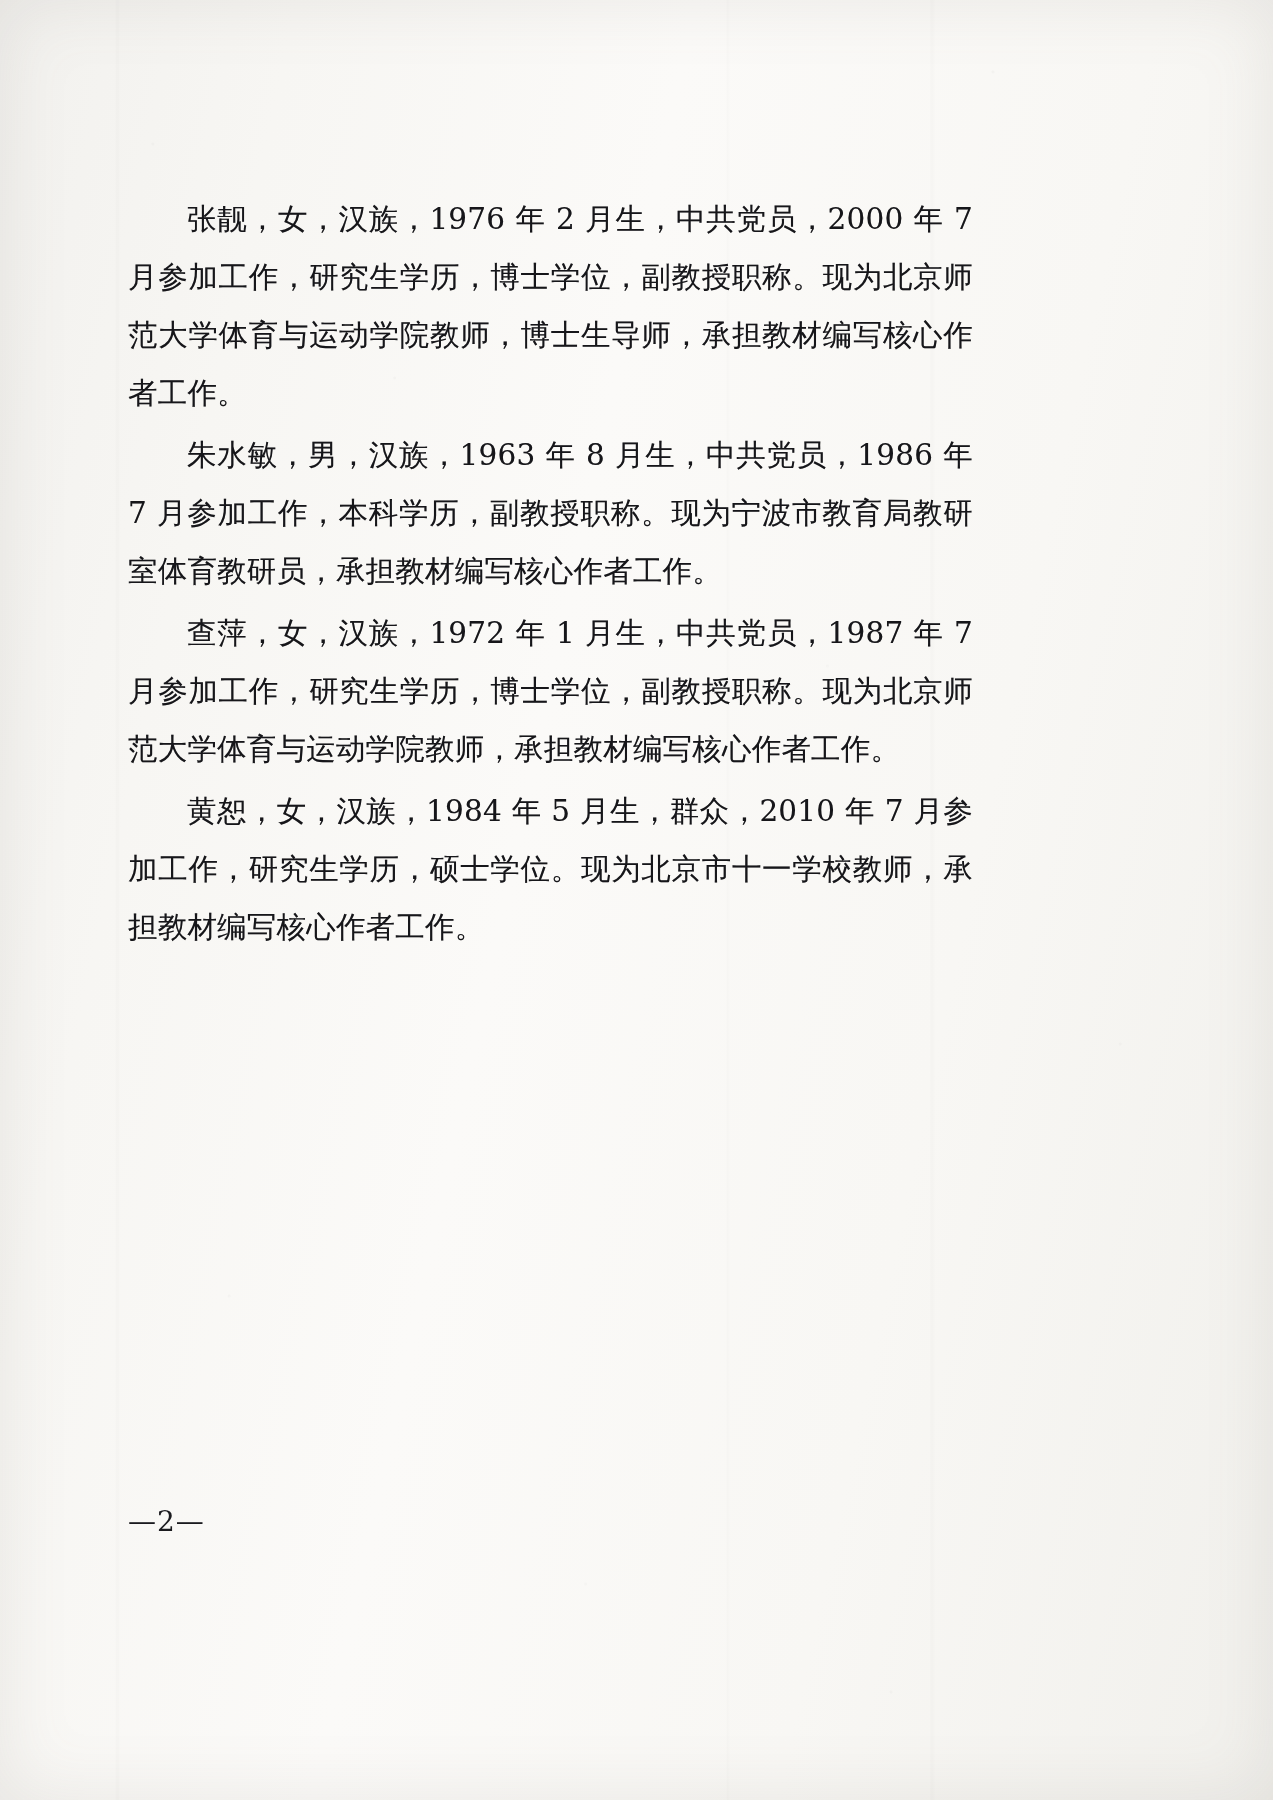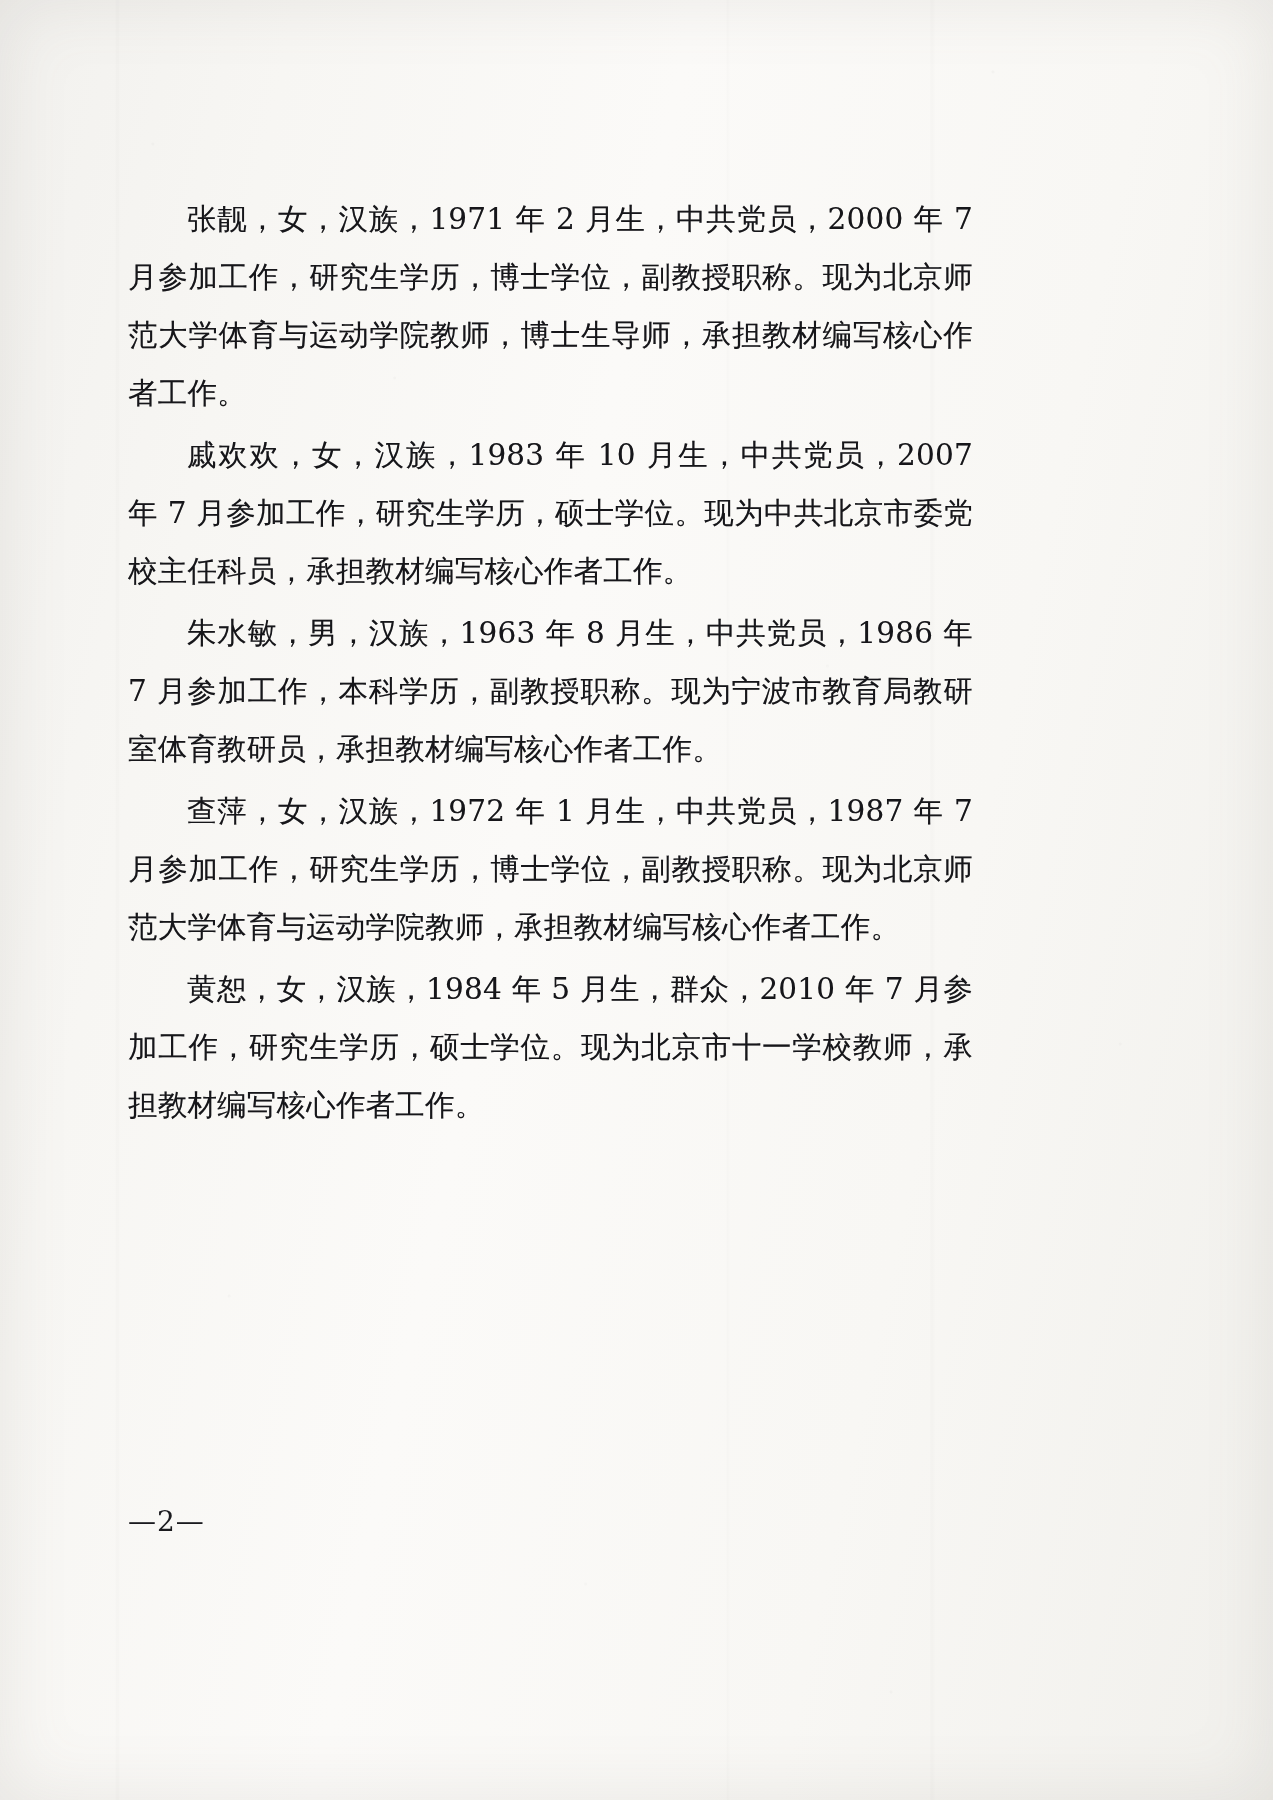--- a/index.html
+++ b/index.html
@@ -79,22 +79,21 @@
     font-family: "DejaVu Serif", "Liberation Serif", serif;
   }
 </style>
 </head>
 <body>
 
 <div class="page">
   <div class="streaks"></div>
 
   <div class="content">
-    <p class="para">张靓，女，汉族，1971 年 2 月生，中共党员，2000 年 7 月参加工作，研究生学历，博士学位，副教授职称。现为北京师范大学体育与运动学院教师，博士生导师，承担教材编写核心作者工作。</p>
-    <p class="para">戚欢欢，女，汉族，1983 年 10 月生，中共党员，2007 年 7 月参加工作，研究生学历，硕士学位。现为中共北京市委党校主任科员，承担教材编写核心作者工作。</p>
+    <p class="para">张靓，女，汉族，1976 年 2 月生，中共党员，2000 年 7 月参加工作，研究生学历，博士学位，副教授职称。现为北京师范大学体育与运动学院教师，博士生导师，承担教材编写核心作者工作。</p>
     <p class="para">朱水敏，男，汉族，1963 年 8 月生，中共党员，1986 年 7 月参加工作，本科学历，副教授职称。现为宁波市教育局教研室体育教研员，承担教材编写核心作者工作。</p>
     <p class="para">查萍，女，汉族，1972 年 1 月生，中共党员，1987 年 7 月参加工作，研究生学历，博士学位，副教授职称。现为北京师范大学体育与运动学院教师，承担教材编写核心作者工作。</p>
     <p class="para">黄恕，女，汉族，1984 年 5 月生，群众，2010 年 7 月参加工作，研究生学历，硕士学位。现为北京市十一学校教师，承担教材编写核心作者工作。</p>
   </div>
 
   <div class="pg-num">—2—</div>
 
   <div class="edge-shadow"></div>
 </div>
 

